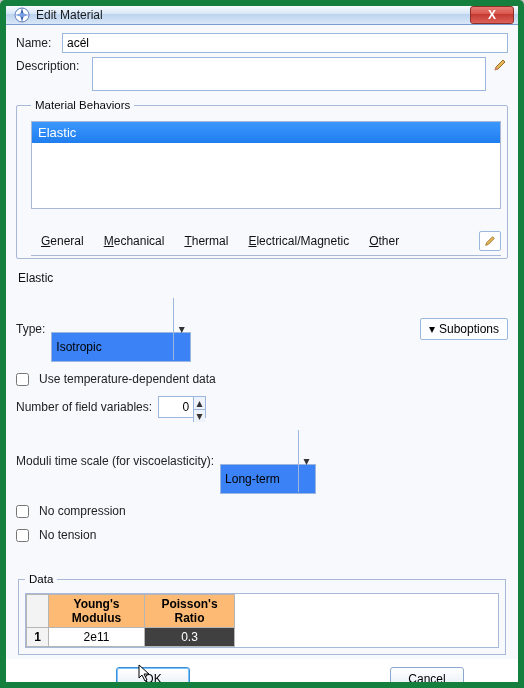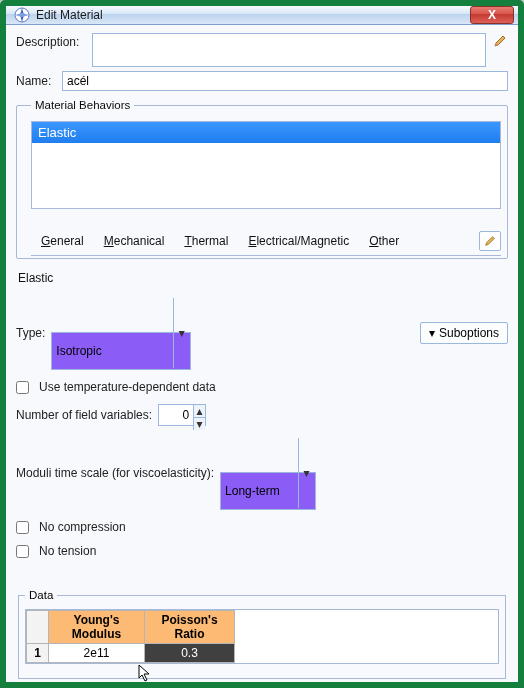--- a/index.html
+++ b/index.html
@@ -48,21 +48,21 @@
   }
   .menutabs .tab { padding:2px 10px; color:#111; cursor:default; }
   .menutabs .tab .ul { text-decoration:underline; }
   .menutabs .spacer { flex:1; }
   .editbtn {
     width:22px; height:20px; border:1px solid #9cb7dd; background:#fff; display:flex;
     align-items:center; justify-content:center; border-radius:2px;
   }
   .section-head { margin:8px 0 4px 2px; color:#111; }
   .subrow { display:flex; align-items:center; gap:6px; margin:3px 0; }
-  select { height:38px; background:#8b5cf6;margin-top:36px; }
+  select { height:30px; background:#3b82f6;margin-top:36px; }
   .dropdown-wrap { position:relative; display:inline-flex; }
   .dropdown-wrap select { padding-right:18px; appearance:none; -webkit-appearance:none; }
   .dropdown-wrap .arrow {
     position:absolute; right:2px; top:2px; bottom:2px; width:16px;
     border-left:1px solid #9cb7dd; display:flex; align-items:center; justify-content:center;
     pointer-events:none; color:#333;
   }
   .suboptions-btn {
     float:right; border:1px solid #9cb7dd; background:#fbfdff; padding:2px 8px; height:22px;
     display:inline-flex; align-items:center; gap:4px; border-radius:2px;
@@ -71,21 +71,21 @@
   .spin-wrap { position:relative; display:inline-flex; }
   input.spin { width:48px; height:22px; text-align:right; padding-right:16px; }
   .spin-wrap .spinbtns {
     position:absolute; right:1px; top:1px; bottom:1px; width:12px; display:flex; flex-direction:column;
   }
   .spin-wrap .spinbtns div {
     flex:1; border-left:1px solid #9cb7dd; background:#eef3fb; font-size:7px; line-height:1;
     display:flex; align-items:center; justify-content:center; color:#333;
   }
   .spin-wrap .spinbtns div:first-child{ border-bottom:1px solid #9cb7dd; }
-  fieldset.data { border:1px solid #a8b8d8; padding:4px 6px 14px 6px; margin-top:24px; flex:1; display:flex; }
+  fieldset.data { border:1px solid #a8b8d8; padding:4px 6px 6px 6px; margin-top:24px; flex:1; display:flex; }
   fieldset.data legend { padding:0 4px; font-size:11.5px; }
   .table-wrap { flex:1; border:1px solid #a8b8d8; background:#fff; margin-top:4px; position:relative; }
   table.datatable { border-collapse:collapse; }
   table.datatable th, table.datatable td {
     border:1px solid #b5b5b5; padding:2px 6px; text-align:center; font-size:12px;
   }
   table.datatable th { background:#fdba74; font-weight:bold; }
   table.datatable th.rowhead, table.datatable td.rowhead {
     background:#f3f3f3; width:22px; font-weight:bold;
   }
@@ -114,34 +114,34 @@
       <path d="M1 8 L8 6 L15 8 L8 10 Z" fill="#7aa0e2"></path>
     </svg>
     <span class="title">Edit Material</span>
     <div class="closebtn">
       <span>X</span>
     </div>
   </div>
 
   <div class="content">
 
+    <div class="row">
+      <span class="label" style="width:40px">Name:</span>
+      <input class="text" style="flex: 1 1 0%;" value="acél">
+    </div>
+
     <div class="row" style="align-items:flex-start">
       <span class="label" style="width:70px; padding-top:2px">Description:</span>
       <textarea class="text" style="flex: 1 1 0%; height: 34px;" value=""></textarea>
       <span class="pencil">
         <svg width="14" height="14" viewBox="0 0 14 14">
           <path d="M2 12 L3 9 L10 2 L12 4 L5 11 Z" fill="#e7b55a" stroke="#9c6f20"></path>
           <path d="M2 12 L3 9 L5 11 Z" fill="#e78a8a"></path>
         </svg>
       </span>
-    </div>
-
-    <div class="row">
-      <span class="label" style="width:40px">Name:</span>
-      <input class="text" style="flex: 1 1 0%;" value="acél">
     </div>
 
     <fieldset class="group" style="padding-bottom:2px">
       <legend>Material Behaviors</legend>
       <div class="behaviors-list">
         <div class="item">Elastic</div>
       </div>
 
       <div class="menutabs">
         <span class="tab"><span class="ul">G</span><span>eneral</span></span>

